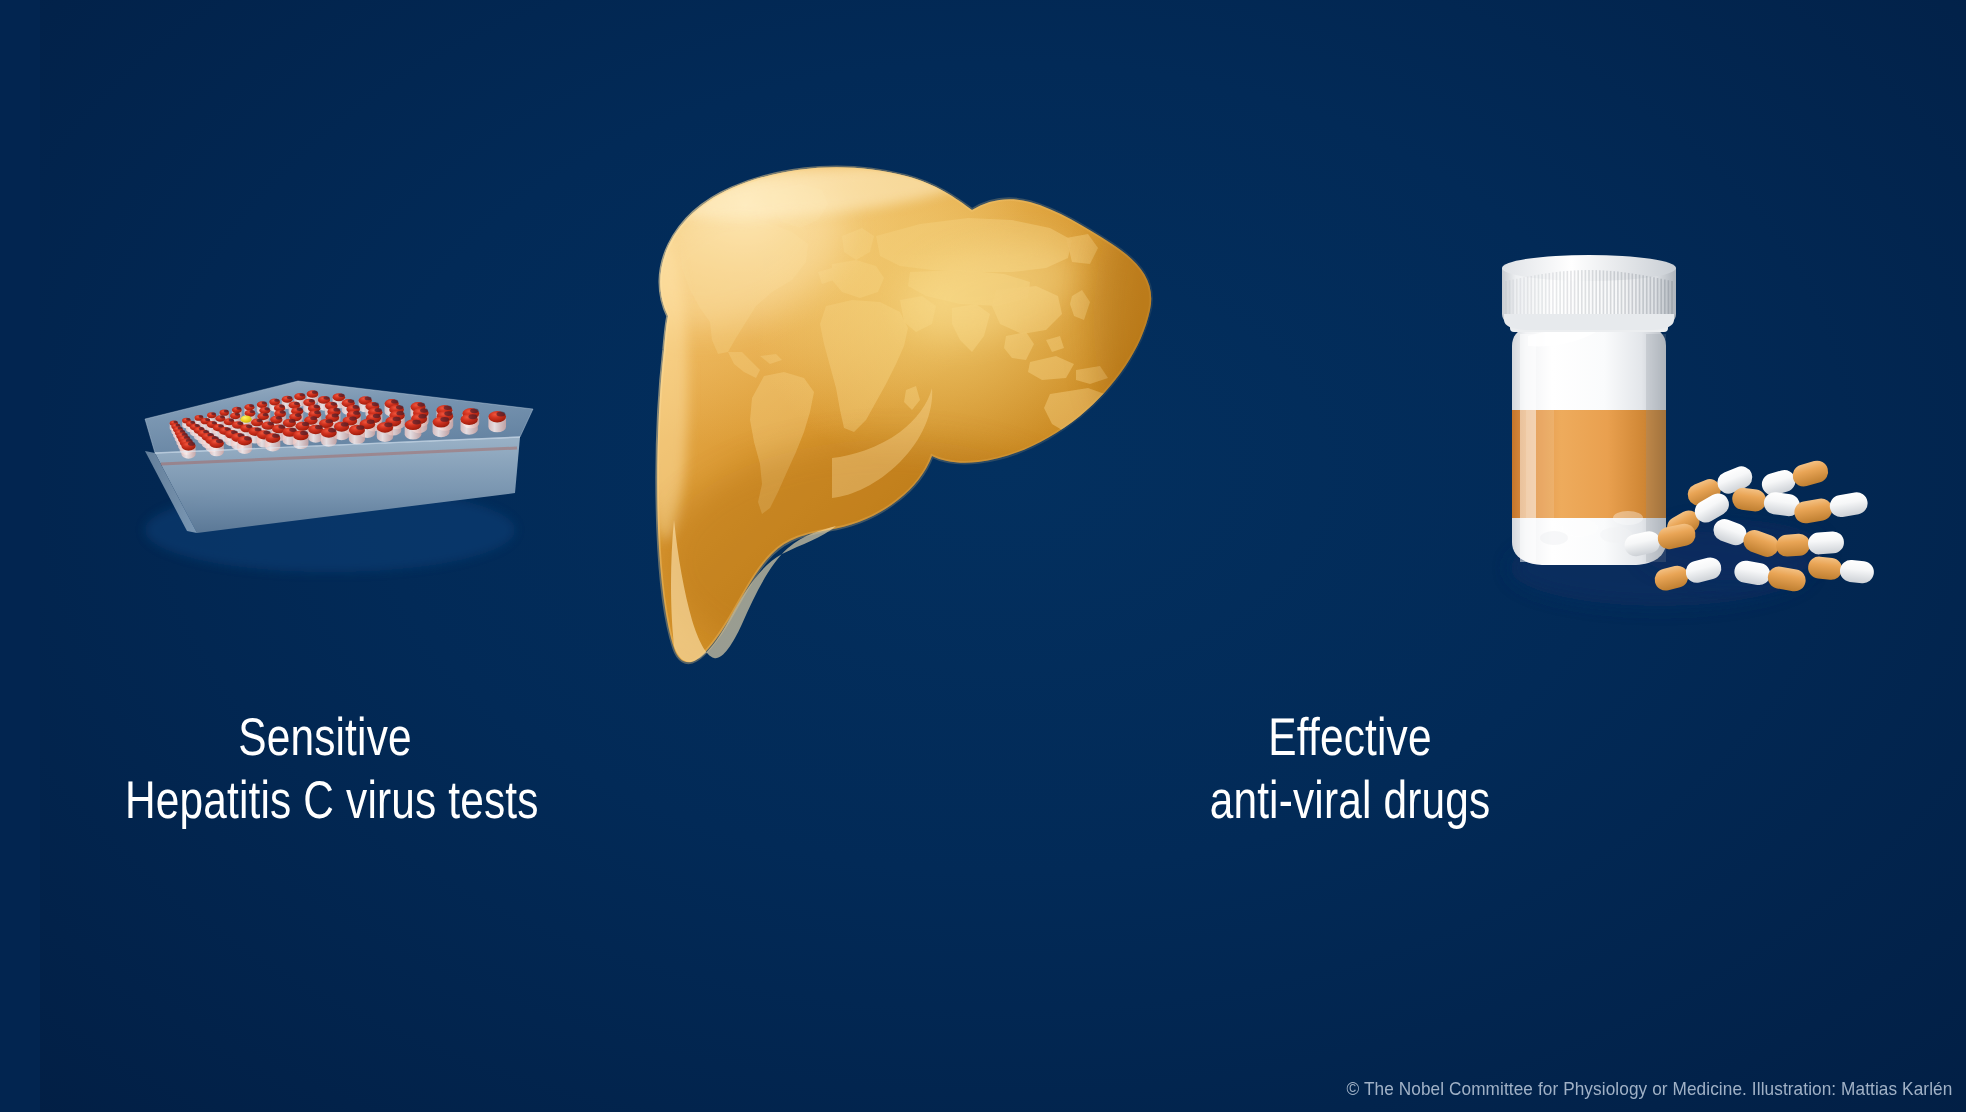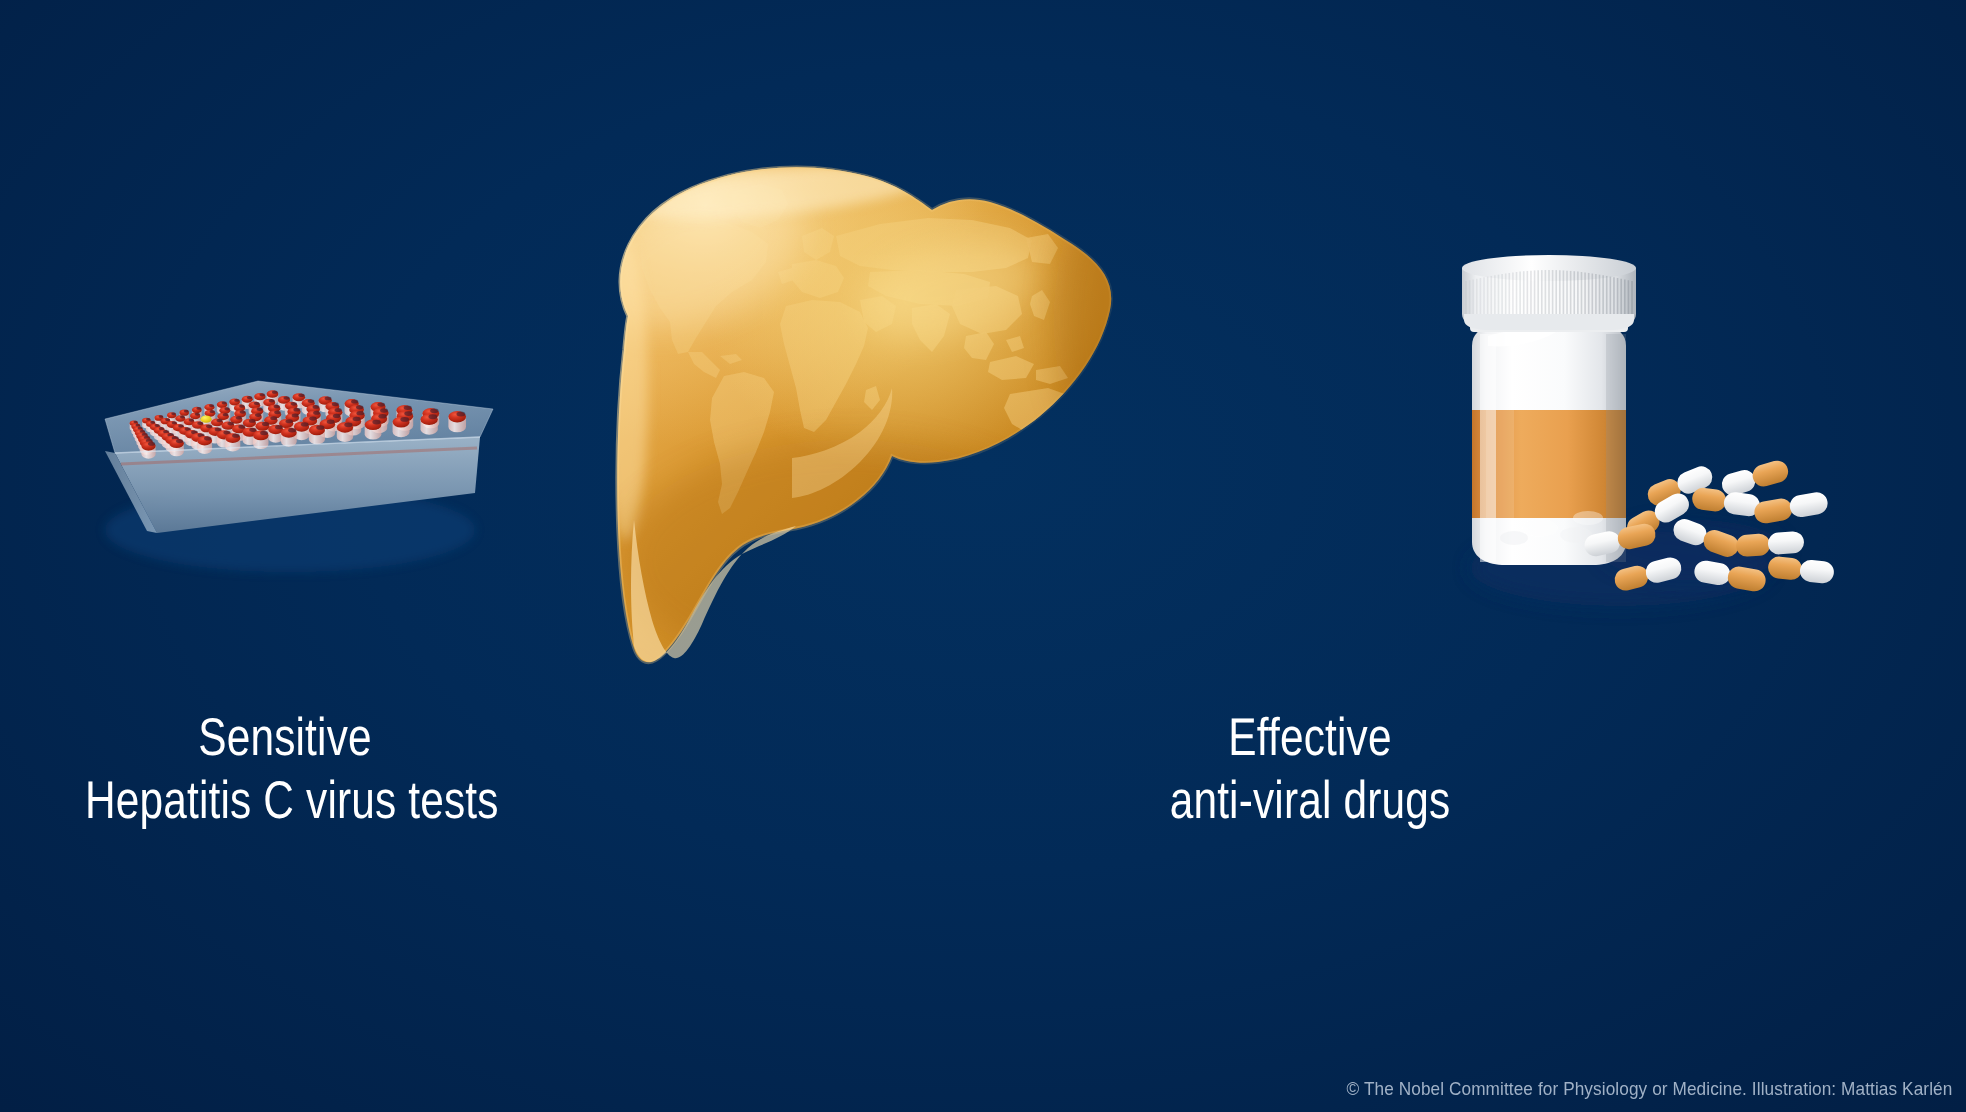--- a/index.html
+++ b/index.html
@@ -16,20 +16,21 @@
     font-family: "Liberation Sans", "DejaVu Sans", sans-serif;
   }
 
   #stage {
     position: absolute;
     inset: 0;
     background: #022a57;
     background-image:
       radial-gradient(ellipse 1400px 900px at 50% 42%, #03305f 0%, #022a57 45%, #021f45 100%);
     overflow: hidden;
+    margin-left: 40px;
   }
 
   
   .caption {
     position: absolute;
     text-align: center;
     color: #ffffff;
     font-family: "Liberation Sans Narrow", "Liberation Sans", "DejaVu Sans", sans-serif;
     font-weight: 400;
     line-height: 1.18;

